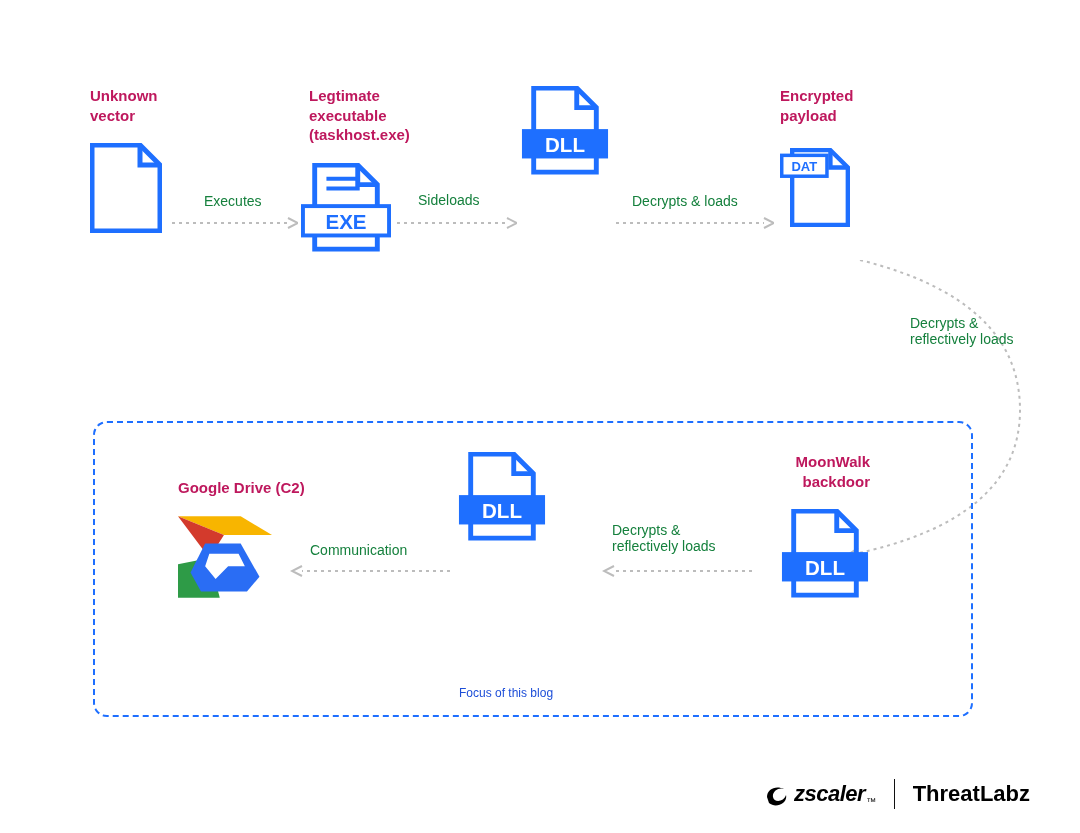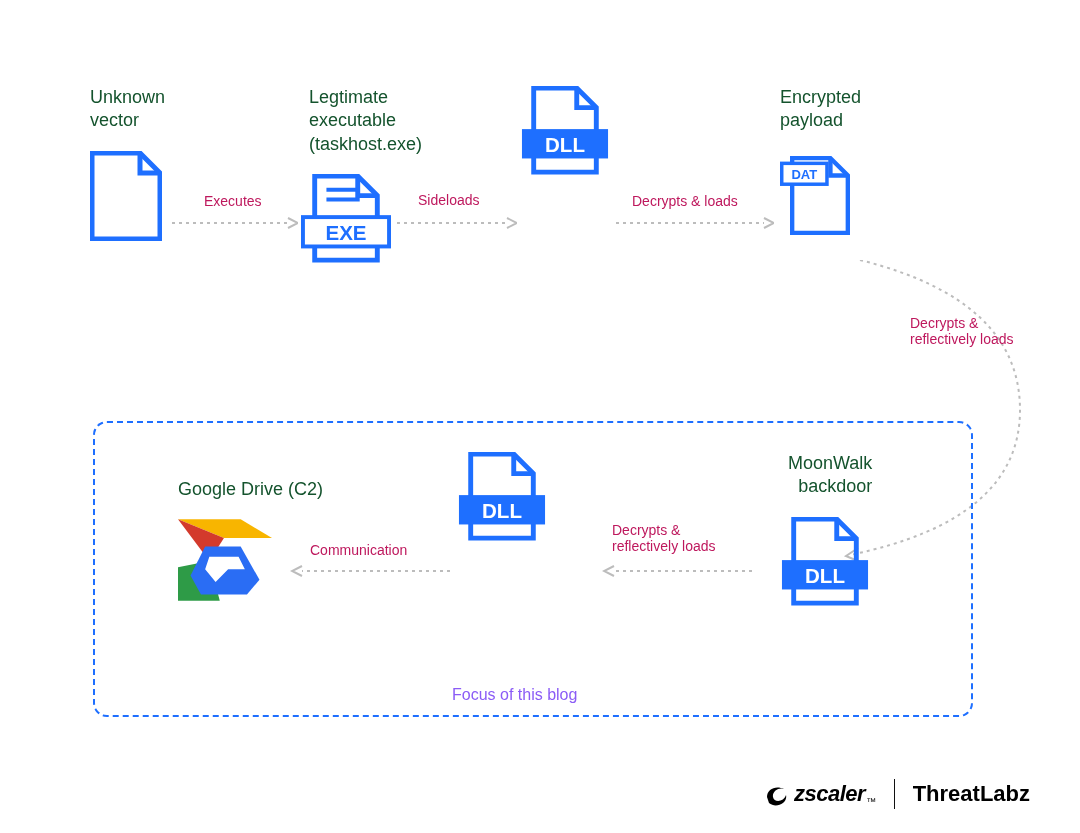--- a/index.html
+++ b/index.html
@@ -8,46 +8,47 @@
     background: #fff;
     width: 1080px;
     height: 833px;
     position: relative;
     overflow: hidden;
   }
   .node {
     position: absolute;
   }
   .node-label {
-    font-size: 18px;
-    font-weight: 400;
-    color: #14532d;
+    font-size: 15px;
+    font-weight: 700;
+    color: #be185d;
     line-height: 1.3;
     margin-bottom: 18px;
     white-space: pre-line;
   }
   .icon-box {
     width: 72px;
     height: 90px;
   }
   .arrow-label {
     position: absolute;
     font-size: 14px;
-    color: #be185d;
+    color: #15803d;
     white-space: nowrap;
   }
   .focus-box {
     position: absolute;
     border: 2.5px dashed #1e6fff;
     border-radius: 14px;
   }
   .focus-caption {
     position: absolute;
-    color: #8b5cf6;
-    font-size: 16px;
+    color: #1d4ed8;
+    font-size: 12px;
+    margin-left: 7px;
   }
   .footer {
     position: absolute;
     bottom: 24px;
     right: 50px;
     display: flex;
     align-items: center;
     gap: 18px;
   }
   .footer .divider {

